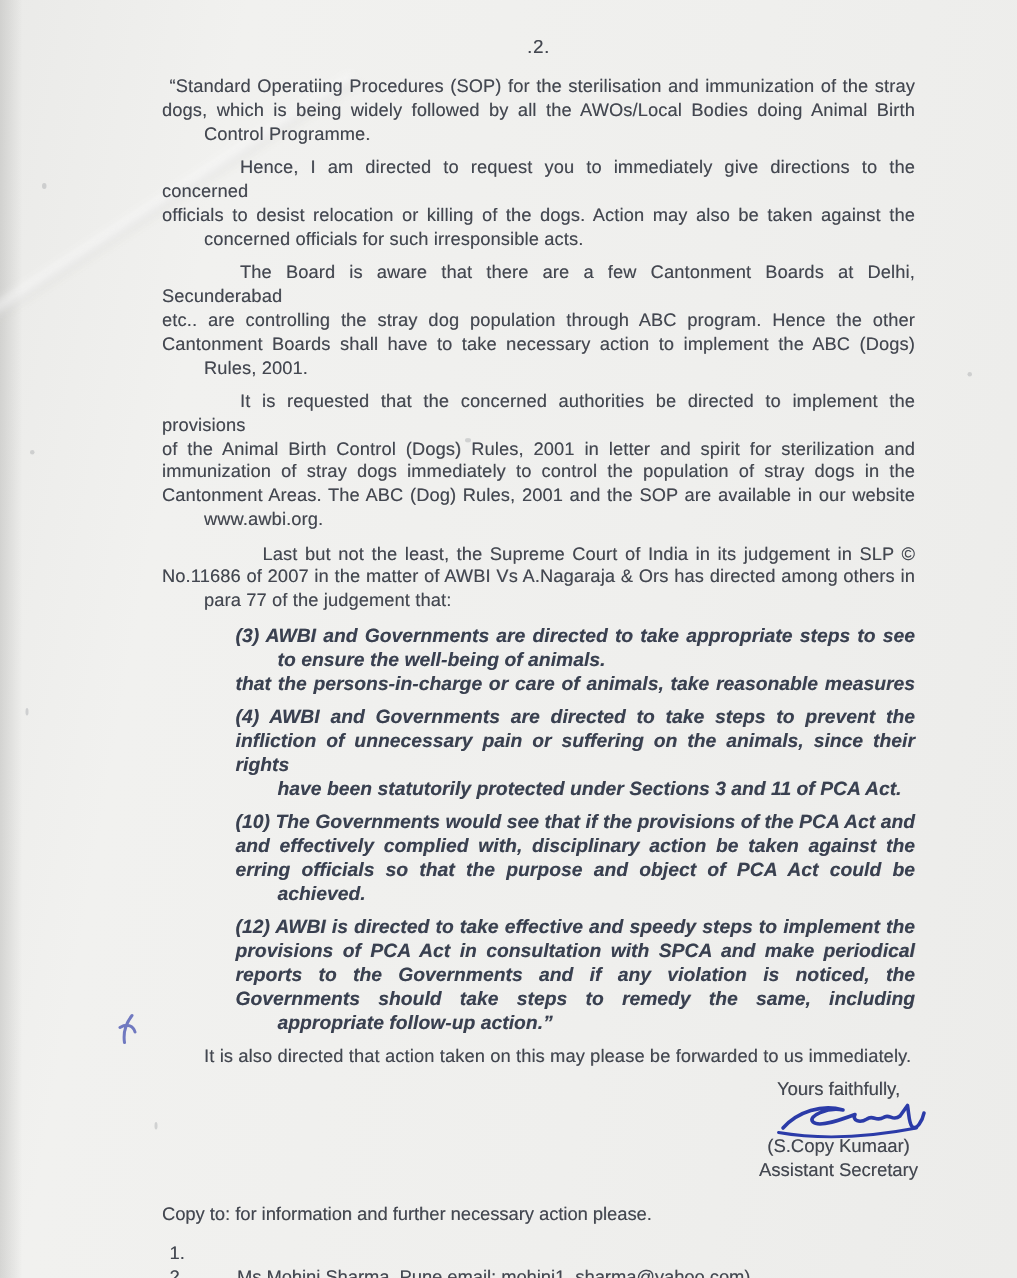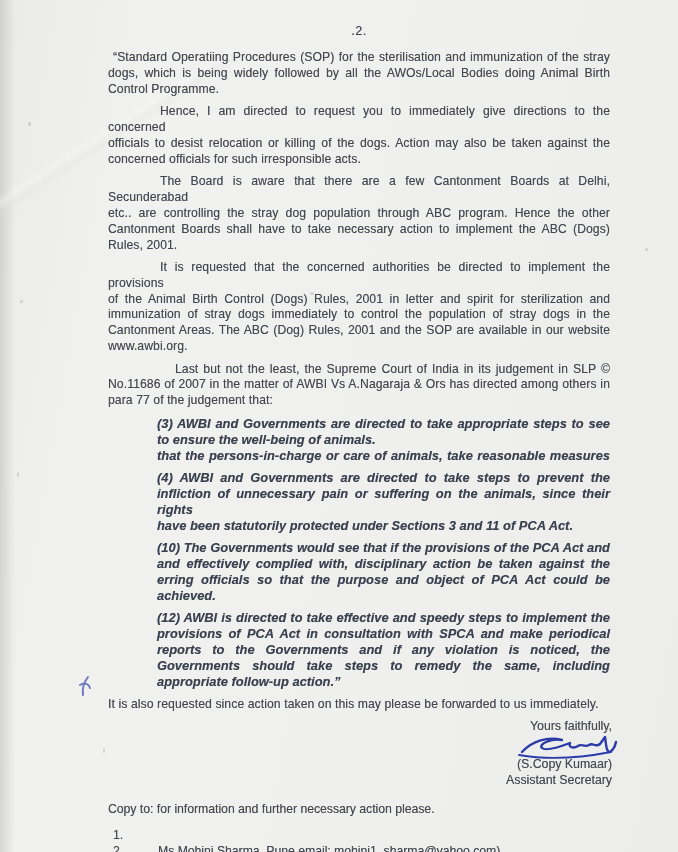--- a/index.html
+++ b/index.html
@@ -17,30 +17,30 @@
     transform:rotate(-33deg); filter:blur(3px); }
   .speck { position:absolute; background:rgba(95,98,110,.22); border-radius:50%; }
 
   .pagenum { position:absolute; top:24px; left:108px; width:502px; text-align:center;
     font-size:12.5px; letter-spacing:.5px; }
 
   .content { position:absolute; left:108px; top:0; width:502px; padding-top:50px; }
 
   .ln { font-size:12.1px; line-height:15.9px; text-align:justify; text-align-last:justify;
     letter-spacing:.12px; }
-  .ln.last { text-align-last:left; }
+  .ln.last { text-align-last:left;margin-left:28px; }
   .ln.ind { text-indent:52px; }
   .ln.ind-sm { text-indent:5px; }
   .ln.ind-lg { text-indent:67px; }
   p.para { margin:0 0 6.3px 0; }
   p.quote { margin:0 0 6.3px 49px; width:453px; font-style:italic; color:#394050;font-weight:bold; }
   .quote .ln { font-size:12.8px; line-height:16px; letter-spacing:.05px; }
   .uline { text-underline-offset:2px; cursor:pointer; }
 
-  .sig-block { width:106px; margin:4px -2px 0 auto; text-align:right;
+  .sig-block { width:106px; margin:4px -2px 0 auto; text-align:center;
     font-size:12.3px; line-height:15.9px; }
   .sig-ink { display:block; margin:-2px -8px -4px auto; }
 
   .copy-heading { margin-top:12px; font-size:12.2px; line-height:16px; }
   .copy-list { margin:10px 0 0 5px; }
   .copy-item { display:flex; font-size:12.2px; line-height:16.2px; }
   .copy-num { width:45px; flex:none; }
 
   .pen-mark { position:absolute; left:76px; top:674px; }
 </style>
@@ -115,21 +115,21 @@
 
     <p class="quote">
       <span class="ln" style="display:block">(12) AWBI is directed to take effective and speedy steps to implement the</span>
       <span class="ln" style="display:block">provisions of PCA Act in consultation with SPCA and make periodical</span>
       <span class="ln" style="display:block">reports to the Governments and if any violation is noticed, the</span>
       <span class="ln" style="display:block">Governments should take steps to remedy the same, including</span>
       <span class="ln last" style="display:block">appropriate follow-up action.”</span>
     </p>
 
     <p class="para">
-      <span class="ln last" style="display:block">It is also requested since action taken on this may please be forwarded to us immediately.</span>
+      <span class="ln last" style="display:block">It is also directed that action taken on this may please be forwarded to us immediately.</span>
     </p>
 
     <div class="sig-block">
       <div>Yours faithfully,</div>
       <svg class="sig-ink" width="104" height="28" viewBox="0 0 104 28">
         <path fill="none" stroke-width="2.4" stroke-linecap="round" stroke-linejoin="round" d="M6,19 C16,8 32,3 46,7 C36,5 22,11 26,15 C30,19 46,13 54,10 C52,14 57,16 62,13 C66,10 68,15 73,12 C77,9 79,15 84,11 L89,4 C90,10 90,16 92,18 C95,21 99,14 100,9" stroke="#2b3ba8"></path>
         <path fill="none" stroke-width="1.9" stroke-linecap="round" d="M3,22 C32,27 64,25 95,19" stroke="#2b3ba8"></path>
       </svg>
       <div>(S.Copy Kumaar)</div>
       <div>Assistant Secretary</div>

